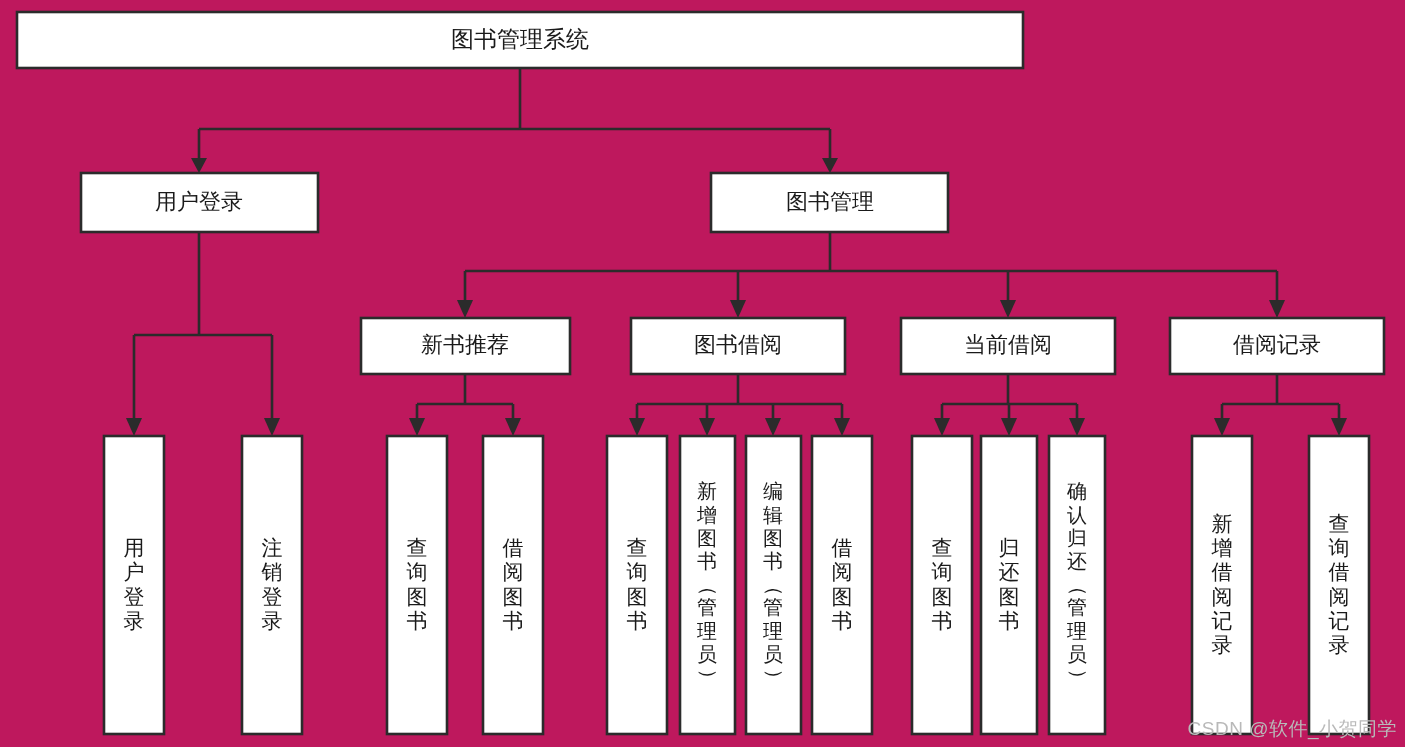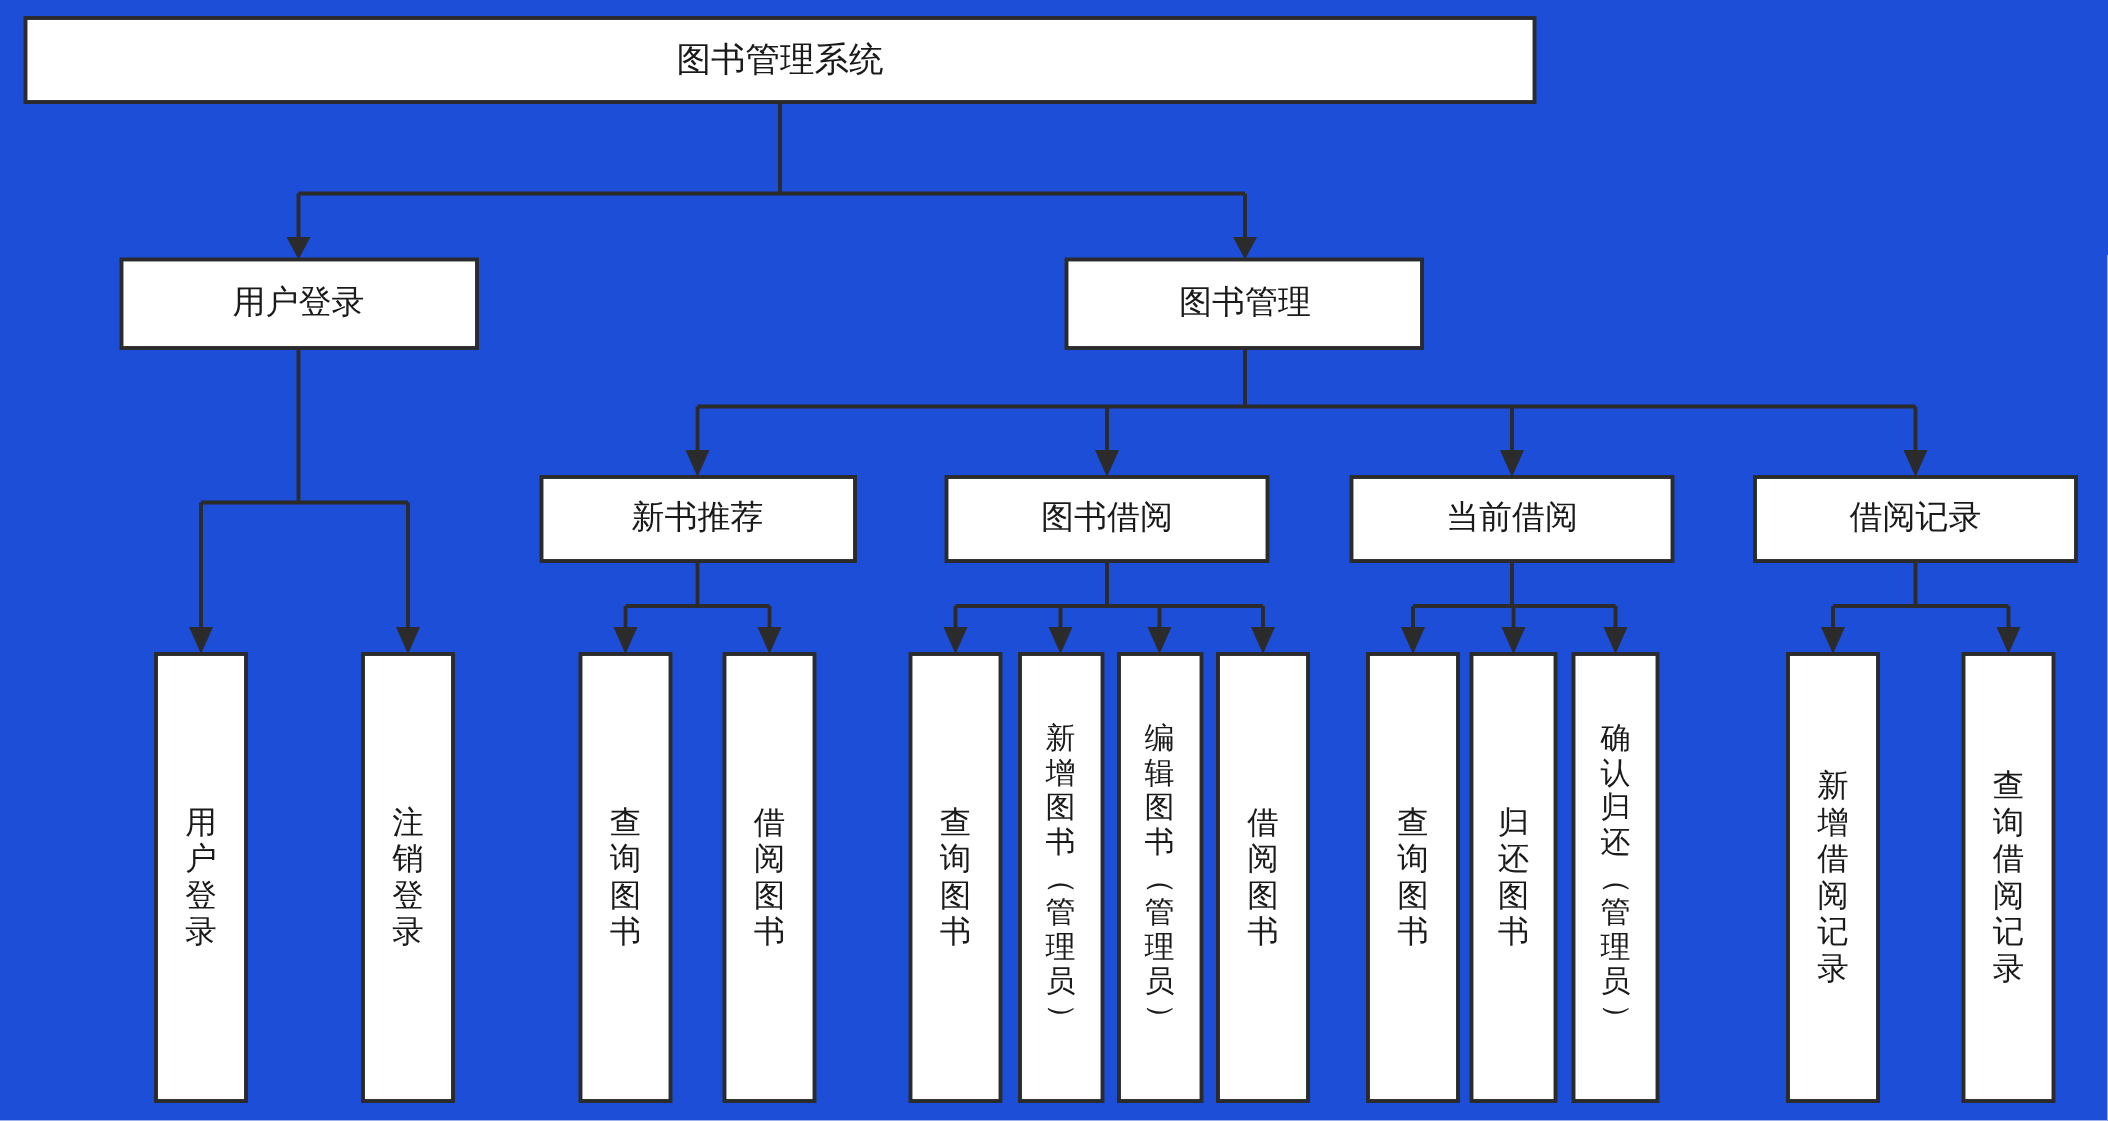--- a/index.html
+++ b/index.html
@@ -7,21 +7,21 @@
     padding: 0;
     background: #ffffff;
   }
   body {
     font-family: "Liberation Sans", "DejaVu Sans", sans-serif;
   }
   #diagram-root {
     position: relative;
     width: 1405px;
     height: 747px;
-    background: #1d4ed8;
+    background: #be185d;
     overflow: hidden;
   }
   svg.flow {
     position: absolute;
     left: 0;
     top: 0;
     width: 1405px;
     height: 747px;
     display: block;
   }
@@ -228,13 +228,14 @@
     <g>
       <rect class="node-rect" x="1192" y="436" width="60" height="298"></rect>
       <text class="vlabel" x="1222"><tspan x="1222" y="525.1" dominant-baseline="middle">新</tspan><tspan x="1222" y="549.46" dominant-baseline="middle">增</tspan><tspan x="1222" y="573.82" dominant-baseline="middle">借</tspan><tspan x="1222" y="598.1800000000001" dominant-baseline="middle">阅</tspan><tspan x="1222" y="622.5400000000001" dominant-baseline="middle">记</tspan><tspan x="1222" y="646.9000000000001" dominant-baseline="middle">录</tspan></text>
     </g>
     <g>
       <rect class="node-rect" x="1309" y="436" width="60" height="298"></rect>
       <text class="vlabel" x="1339"><tspan x="1339" y="525.1" dominant-baseline="middle">查</tspan><tspan x="1339" y="549.46" dominant-baseline="middle">询</tspan><tspan x="1339" y="573.82" dominant-baseline="middle">借</tspan><tspan x="1339" y="598.1800000000001" dominant-baseline="middle">阅</tspan><tspan x="1339" y="622.5400000000001" dominant-baseline="middle">记</tspan><tspan x="1339" y="646.9000000000001" dominant-baseline="middle">录</tspan></text>
     </g>
   </svg>
 
+  <div class="watermark">CSDN @软件_小贺同学</div>
 </div>
 
 </body></html>

